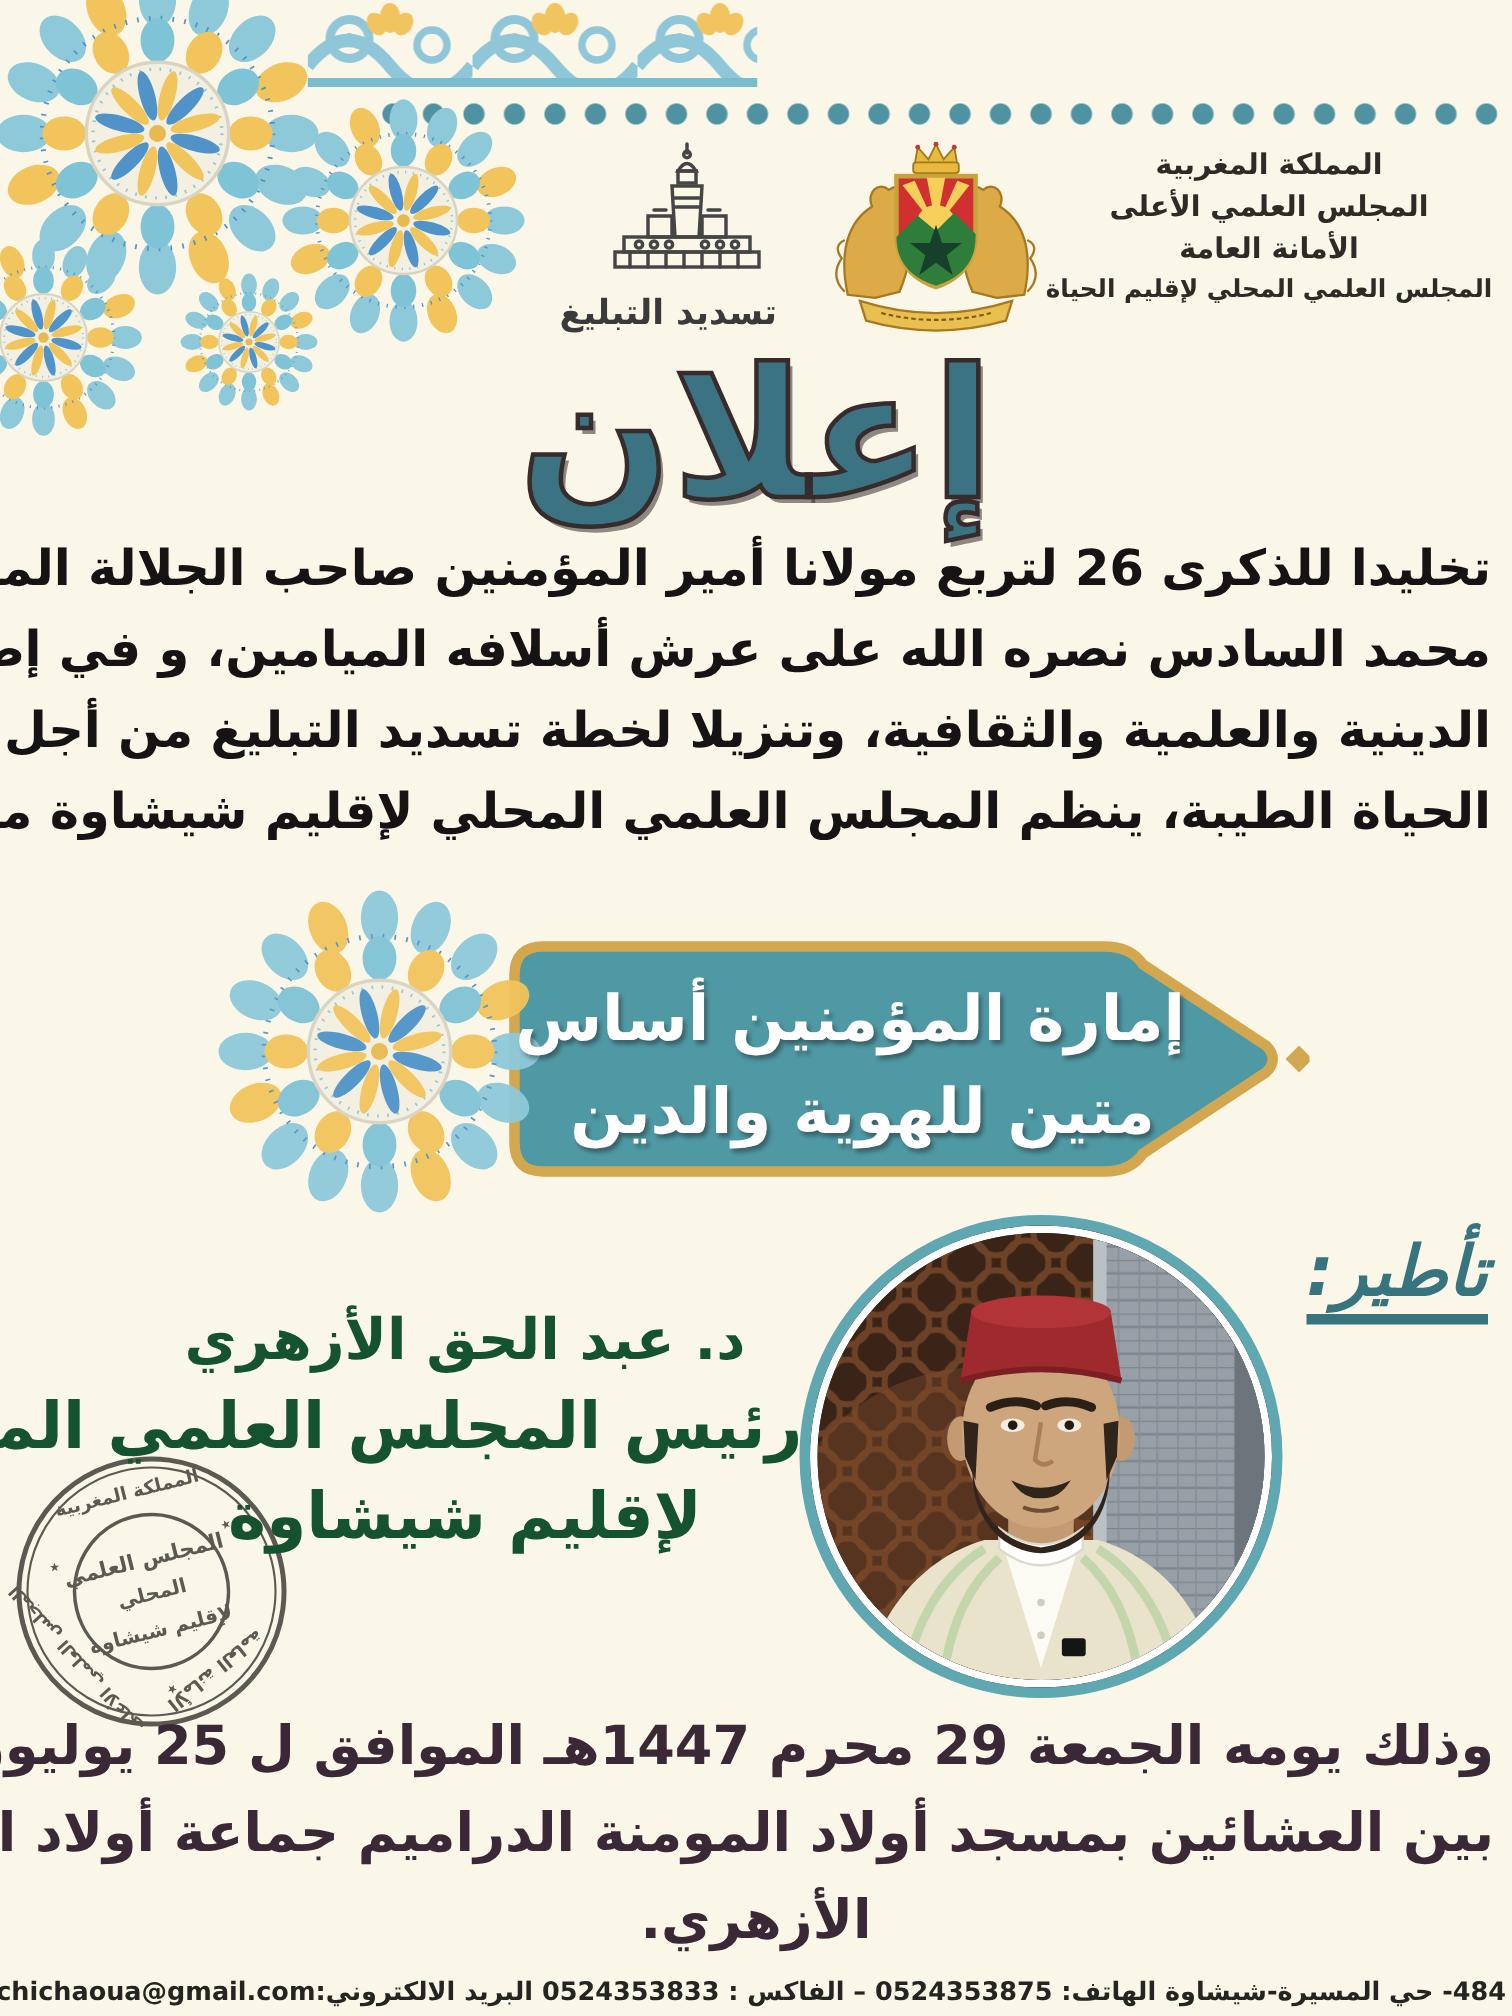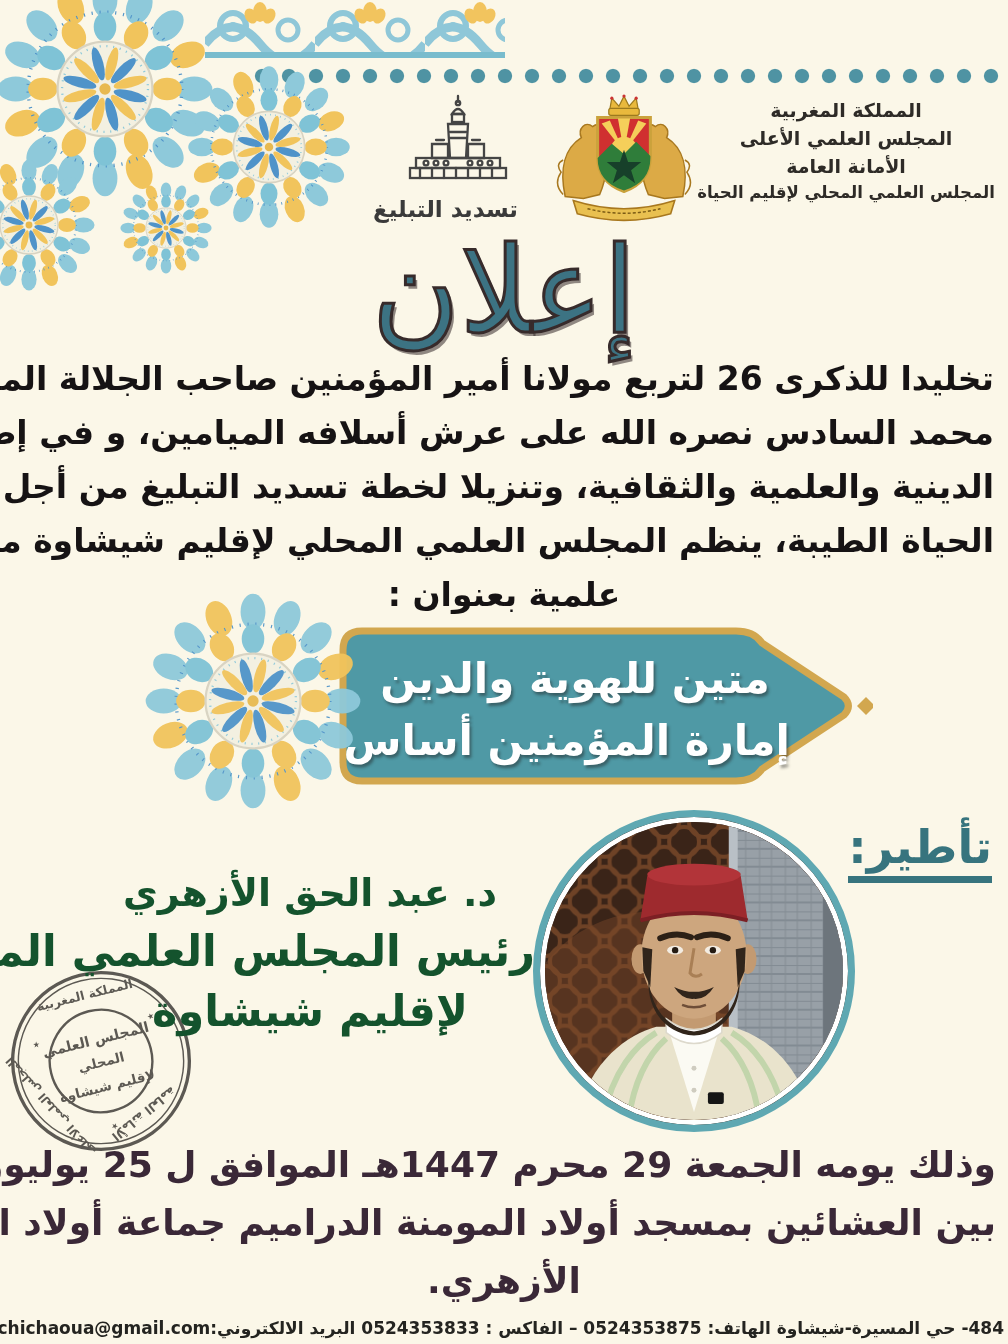--- a/index.html
+++ b/index.html
@@ -26,21 +26,21 @@
   .coat{position:absolute;left:553px;top:92px;width:142px;height:134px;z-index:3;}
   .org-block{
     position:absolute;right:2px;top:96px;width:320px;z-index:3;
     direction:rtl;text-align:center;color:#2e2b27;font-weight:bold;
   }
   .org-line{font-size:19px;line-height:28px;white-space:nowrap;}
   .org-line.small{font-size:16.5px;line-height:26px;}
   
   .title{
     position:absolute;top:228px;left:0;right:0;text-align:center;z-index:3;
-    font-size:120px;line-height:1.05;font-weight:normal;color:#3c7383;
+    font-size:120px;line-height:1.05;font-weight:bold;color:#3c7383;
     -webkit-text-stroke:3px #372b2b;text-shadow:3px 4px 0 rgba(55,43,43,.55);
     direction:rtl;
   }
   
   .body-text{
     position:absolute;top:352px;left:14px;right:14px;z-index:3;
     direction:rtl;text-align:center;color:#161314;font-weight:bold;
   }
   .body-line{font-size:33px;line-height:54px;white-space:nowrap;}
   
@@ -48,21 +48,21 @@
   .banner-text{
     position:absolute;left:360px;top:648px;width:430px;z-index:7;
     direction:rtl;text-align:center;color:#ffffff;font-weight:bold;
     text-shadow:2px 3px 3px rgba(30,30,30,.45);
   }
   .banner-line{font-size:42px;line-height:62px;white-space:nowrap;}
   
   .framing{
     position:absolute;right:16px;top:820px;z-index:3;direction:rtl;
     font-size:46px;font-weight:bold;color:#37747e;
-    border-bottom:7px solid #37747e;padding-bottom:2px;
+    border-bottom:7px solid #37747e;padding-bottom:2px;font-style:italic;
   }
   .speaker{
     position:absolute;left:85px;top:866px;width:450px;z-index:4;
     direction:rtl;text-align:center;color:#14532d;font-weight:bold;
   }
   .speaker .name{font-size:38px;line-height:54px;white-space:nowrap;}
   .speaker .role1{font-size:43px;line-height:62px;white-space:nowrap;}
   .speaker .role2{font-size:43px;line-height:58px;white-space:nowrap;}
   .photo{
     position:absolute;left:533px;top:810px;width:308px;height:308px;z-index:4;
@@ -357,21 +357,20 @@
     <div class="org-line small">المجلس العلمي المحلي لإقليم الحياة</div>
   </div>
 
   <div class="title">إعلان</div>
 
   <div class="body-text">
     <div class="body-line">تخليدا للذكرى 26 لتربع مولانا أمير المؤمنين صاحب الجلالة الملك</div>
     <div class="body-line">محمد السادس نصره الله على عرش أسلافه الميامين، و في إطار أنشطته</div>
     <div class="body-line">الدينية والعلمية والثقافية، وتنزيلا لخطة تسديد التبليغ من أجل تحقيق</div>
     <div class="body-line">الحياة الطيبة، ينظم المجلس العلمي المحلي لإقليم شيشاوة محاضرة</div>
-    <div class="body-line">علمية بعنوان :</div>
   </div>
 
   <svg class="banner-svg" viewBox="0 0 535 160">
     <path d="M24,5 L398,5 Q416,5 424,17 L506,71 Q515,80 506,89 L424,143 Q416,155 398,155 L24,155 Q5,155 5,136 L5,24 Q5,5 24,5 Z" fill="#4f99a5" stroke="#d2a74f" stroke-width="7"></path>
     <path d="M519,80 l9,-9 9,9 -9,9 Z" fill="#d2a74f"></path>
   </svg>
   <svg id="rosE" class="rosette" viewBox="-100 -100 200 200">
       <ellipse cx="0" cy="-79" rx="11" ry="16" fill="#8ec9da" transform="rotate(0)"></ellipse>
       <ellipse cx="0" cy="-79" rx="11" ry="16" fill="#8ec9da" transform="rotate(22.5)"></ellipse>
       <ellipse cx="0" cy="-79" rx="11" ry="16" fill="#8ec9da" transform="rotate(45)"></ellipse>
@@ -411,22 +410,22 @@
       <ellipse cx="0" cy="-23" rx="4.5" ry="15" fill="#4f93c9" transform="rotate(165)"></ellipse>
       <ellipse cx="0" cy="-23" rx="4.5" ry="15" fill="#f1c45c" transform="rotate(195)"></ellipse>
       <ellipse cx="0" cy="-23" rx="4.5" ry="15" fill="#4f93c9" transform="rotate(225)"></ellipse>
       <ellipse cx="0" cy="-23" rx="4.5" ry="15" fill="#f1c45c" transform="rotate(255)"></ellipse>
       <ellipse cx="0" cy="-23" rx="4.5" ry="15" fill="#4f93c9" transform="rotate(285)"></ellipse>
       <ellipse cx="0" cy="-23" rx="4.5" ry="15" fill="#f1c45c" transform="rotate(315)"></ellipse>
       <ellipse cx="0" cy="-23" rx="4.5" ry="15" fill="#4f93c9" transform="rotate(345)"></ellipse>
       <circle r="5" fill="#e8b94f"></circle>
     </svg>
   <div class="banner-text">
+    <div class="banner-line">إمارة المؤمنين أساس</div>
     <div class="banner-line">متين للهوية والدين</div>
-    <div class="banner-line">إمارة المؤمنين أساس</div>
   </div>
 
   <div class="framing">تأطير:</div>
 
   <div class="speaker">
     <div class="name">د. عبد الحق الأزهري</div>
     <div class="role1">رئيس المجلس العلمي المحلي</div>
     <div class="role2">لإقليم شيشاوة</div>
   </div>
 

